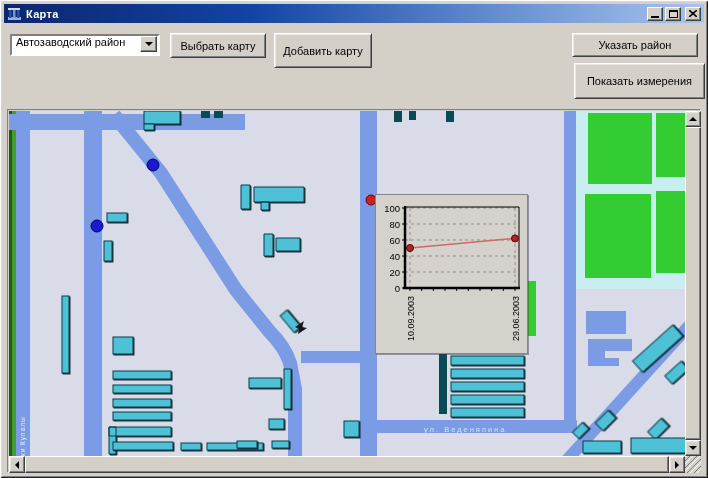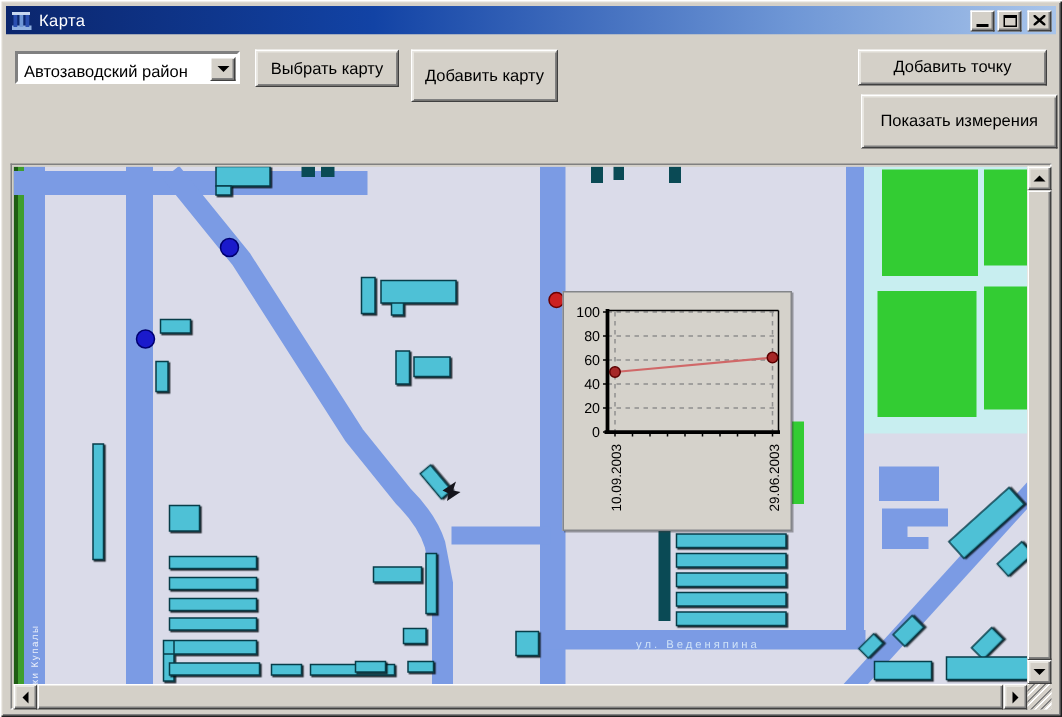--- a/index.html
+++ b/index.html
@@ -12,21 +12,21 @@
                 inset 2px 2px 0 #dcd8d0, inset -2px -2px 0 #808080;
     overflow:hidden;
   }
 
   
   .titlebar {
     position:absolute; left:4px; top:4px; width:700px; height:19px;
     background:linear-gradient(90deg,var(--title_gradient_start) 0%, #1243a5 35%, #6f97d6 75%, var(--title_gradient_end) 100%);
     display:flex; align-items:center; padding:0 3px; gap:3px;
   }
-  .title-text { color:#ffffff; font-weight:normal; font-size:11px; letter-spacing:.3px; }
+  .title-text { color:#ffffff; font-weight:bold; font-size:11px; letter-spacing:.3px; }
   .win-btns { margin-left:auto; display:flex; gap:2px; }
   .wbtn {
     width:16px; height:14px; background:#d4d0c8;
     border:1px solid; border-color:#ffffff #404040 #404040 #ffffff;
     box-shadow: inset -1px -1px 0 #808080;
     display:flex; align-items:center; justify-content:center; cursor:default;
   }
   .wbtn.close { margin-left:2px; }
   .glyph-min { width:8px; height:7px; border-bottom:2px solid #000; margin-top:2px; }
   .glyph-max { width:9px; height:8px; border:1px solid #000; border-top:2px solid #000; }
@@ -35,21 +35,21 @@
   .toolbar { position:absolute; left:4px; top:23px; width:700px; height:86px; background:#d4d0c8; }
   .btn {
     position:absolute; background:#d4d0c8; color:#000; font-size:11px;
     border:1px solid; border-color:#ffffff #404040 #404040 #ffffff;
     box-shadow: inset 1px 1px 0 #e8e6e0, inset -1px -1px 0 #808080;
     display:flex; align-items:center; justify-content:center; cursor:default;text-align:center;
   }
   .combo {
     position:absolute; left:6px; top:11px; width:150px; height:22px; background:#ffffff;
     border:2px solid; border-color:#808080 #ffffff #ffffff #808080;
-    display:flex; align-items:flex-end;
+    display:flex; align-items:flex-start;
   }
   .combo-text { flex:1; padding:0 4px; white-space:nowrap; overflow:hidden; }
   .combo-btn {
     width:17px; height:16px; margin-right:1px; background:#d4d0c8;
     border:1px solid; border-color:#ffffff #404040 #404040 #ffffff;
     box-shadow: inset -1px -1px 0 #808080;
     display:flex; align-items:center; justify-content:center;
   }
   .tri-down { width:0; height:0; border-left:4px solid transparent; border-right:4px solid transparent; border-top:4px solid #000; }
   .tri-up   { width:0; height:0; border-left:4px solid transparent; border-right:4px solid transparent; border-bottom:4px solid #000; }
@@ -133,21 +133,21 @@
 
   <div class="toolbar">
     <div class="combo">
       <span class="combo-text">Автозаводский район</span>
       <span class="combo-btn">
           <span class="tri-down"></span>
         </span>
     </div>
     <button class="btn" style="left:166px; top:10px; width:96px; height:25px;">Выбрать карту</button>
     <button class="btn" style="left:270px; top:10px; width:98px; height:35px;">Добавить карту</button>
-    <button class="btn" style="left:568px; top:10px; width:126px; height:24px;">Добавить точку</button>
+    <button class="btn" style="left:568px; top:10px; width:126px; height:24px;">Указать район</button>
     <button class="btn" style="left:570px; top:40px; width:131px; height:36px;">Показать измерения</button>
   </div>
 
   <div class="mapwrap">
     <div class="mapview">
       <svg width="676" height="345" viewBox="0 0 676 345">
         <rect class="mapbg" width="676" height="345"></rect>
 
         <rect class="lcyan" x="567" y="0" width="109" height="178"></rect>
 

